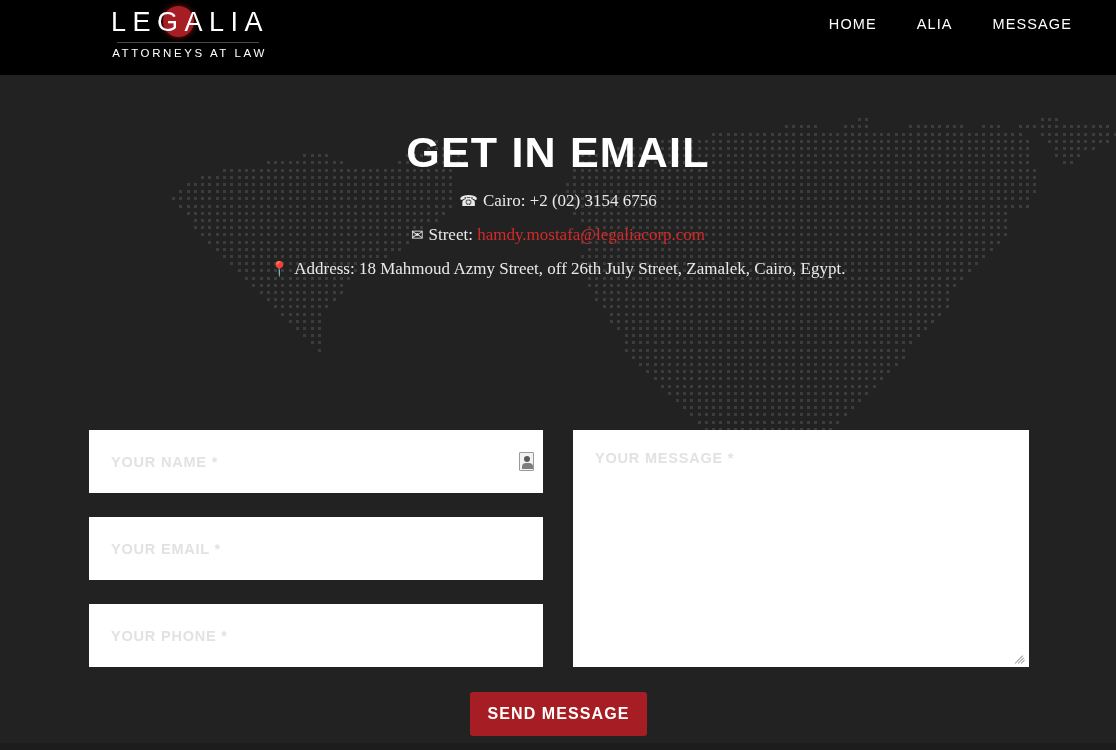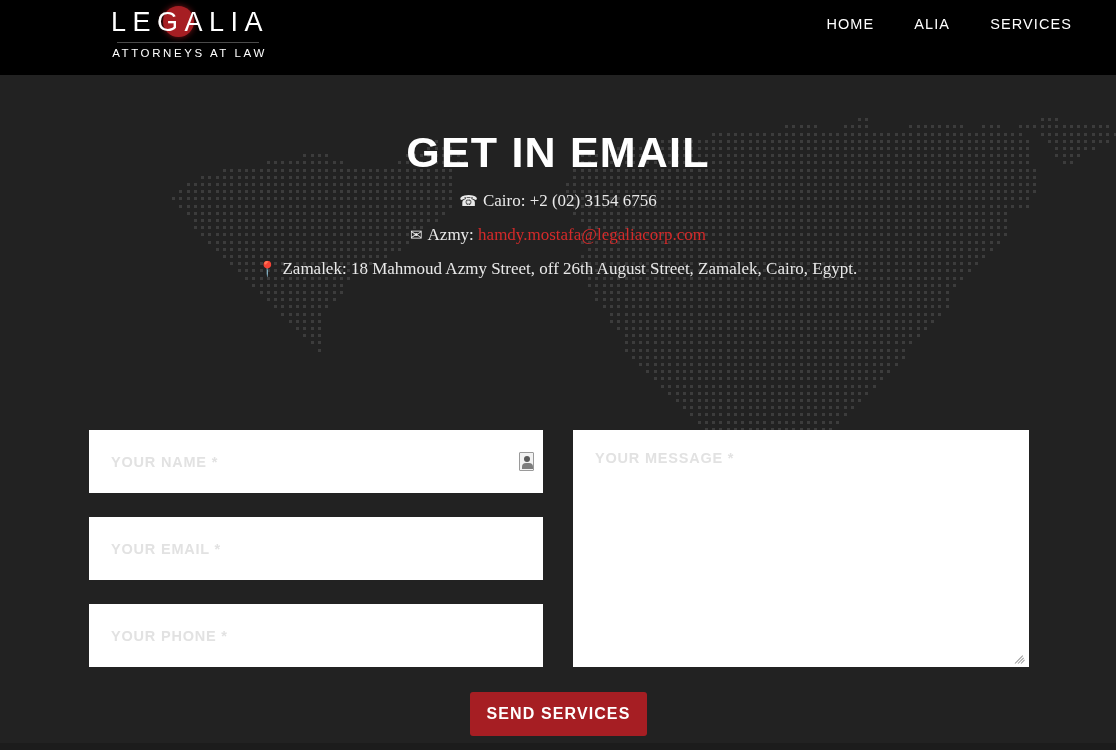--- a/index.html
+++ b/index.html
@@ -154,21 +154,21 @@
       <span class="gdot"></span>
       <span class="letters">LE</span><span class="letters">G</span><span class="letters">ALIA</span>
     </div>
     <div id="brand-rule"></div>
     <div id="brand-tag">ATTORNEYS AT LAW</div>
   </div>
 
   <nav id="main-nav">
     <a class="nav-item" href="#">HOME</a>
     <a class="nav-item" href="#">ALIA</a>
-    <a class="nav-item" href="#">SERVICES</a>
+    <a class="nav-item" href="#">MESSAGE</a>
     <span class="navpad"></span>
   </nav>
 
 </div>
 
 <div id="hero">
   <div id="map-dots">
       <div class="dotrow" style="top: 43.2px; left: 0px; width: 1116px;">
         <i style="left: 858.1px;"></i>
         <i style="left: 865.4px;"></i>
@@ -2995,40 +2995,40 @@
 
 <div id="hero-content">
 
   <div id="page-title">GET IN EMAIL</div>
 
   <div class="contact-line" id="contact-phone">
     <span class="ci">☎</span><span>Cairo:</span> <span>+2 (02) 3154 6756</span>
   </div>
 
   <div class="contact-line" id="contact-email">
-    <span class="ci">✉</span><span>Azmy:</span> <a id="email-link" href="#">hamdy.mostafa@legaliacorp.com</a>
+    <span class="ci">✉</span><span>Street:</span> <a id="email-link" href="#">hamdy.mostafa@legaliacorp.com</a>
   </div>
 
   <div class="contact-line" id="contact-address">
-    <span class="ci">📍</span><span>Zamalek:</span> <span>18 Mahmoud Azmy Street, off 26th August Street, Zamalek, Cairo, Egypt.</span>
+    <span class="ci">📍</span><span>Address:</span> <span>18 Mahmoud Azmy Street, off 26th July Street, Zamalek, Cairo, Egypt.</span>
   </div>
 
 </div>
 
 <form id="contact-form">
 
   <input class="field" id="field-name" type="text" placeholder="YOUR NAME *" style="">
   <span id="autofill-icon"></span>
 
   <input class="field" id="field-email" type="text" placeholder="YOUR EMAIL *" style="">
 
   <input class="field" id="field-phone" type="text" placeholder="YOUR PHONE *" style="">
 
   <textarea id="field-message" placeholder="YOUR MESSAGE *" style=""></textarea>
   <span id="resize-grip">
       <i></i>
       <i></i>
       <i></i>
     </span>
 
-  <button id="send-button" type="submit">SEND SERVICES</button>
+  <button id="send-button" type="submit">SEND MESSAGE</button>
 
 </form>
 
 </body></html>

